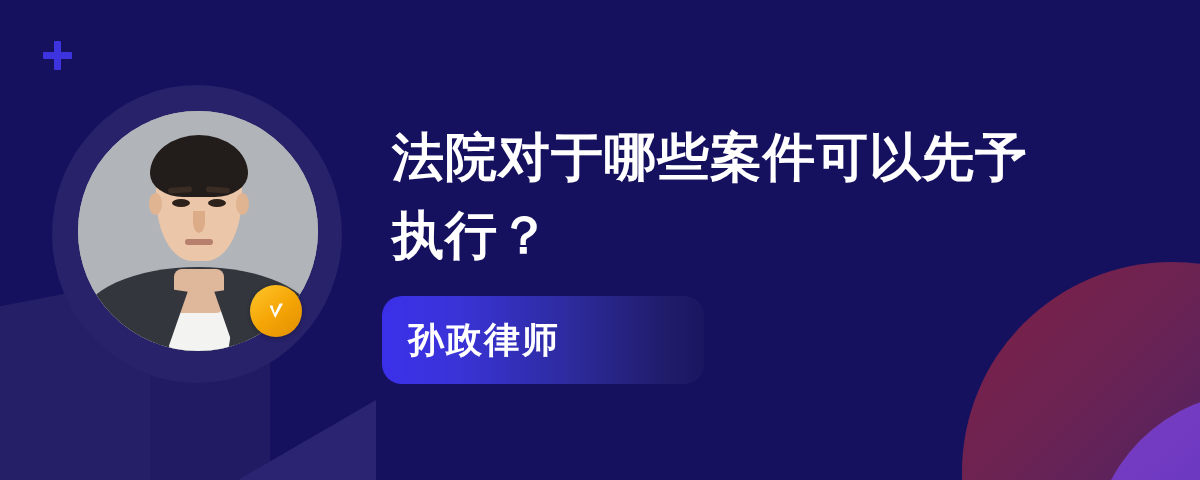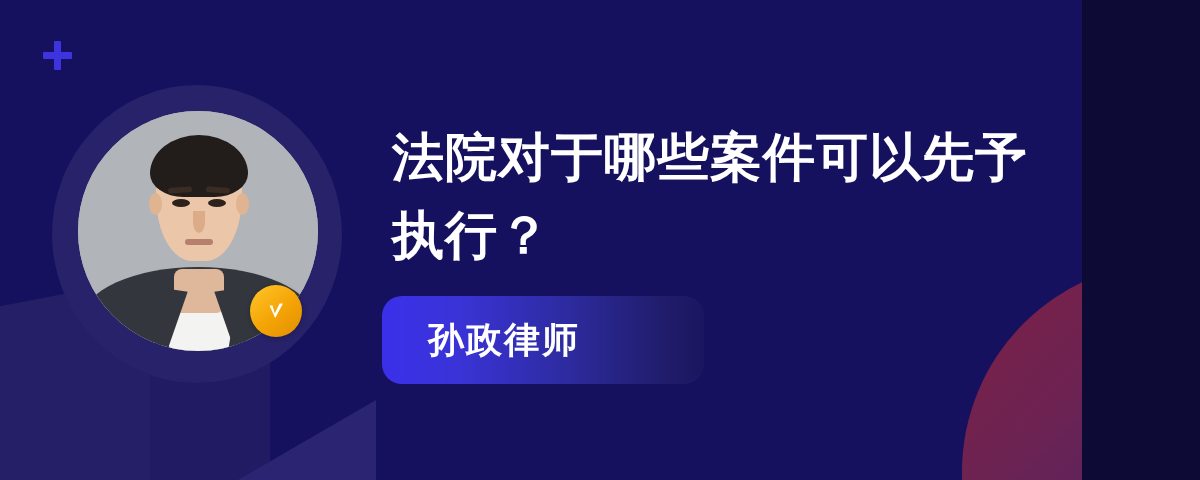--- a/index.html
+++ b/index.html
@@ -4,21 +4,21 @@
 <style>
   html, body {
     margin: 0;
     padding: 0;
     background: #0e0a36;
   }
   * { box-sizing: border-box; }
 
   .banner {
     position: relative;
-    width: 1082px;
+    width: 1200px;
     height: 480px;
     overflow: hidden;
     background: #3b82f6;
     font-family: "Liberation Sans", "DejaVu Sans", sans-serif;
   }
 
   
   .bg-base {
     position: absolute;
     inset: 0;
@@ -198,21 +198,20 @@
   .name-chip {
     position: absolute;
     left: 382px;
     top: 296px;
     width: 322px;
     height: 88px;
     border-radius: 20px;
     background: linear-gradient(90deg, #3b30ea 0%, #3a33d6 24%, #2d2b9e 58%, #201c6b 88%, #1a1760 100%);
     display: flex;
     align-items: center;
-    padding-left: 20px;
   }
   .name-chip-label {
     color: #ffffff;
     font-size: 36px;
     font-weight: bold;
     letter-spacing: 2px;
     padding-left: 26px;
     font-family: "Liberation Sans", "DejaVu Sans", sans-serif;
   }
 </style>

